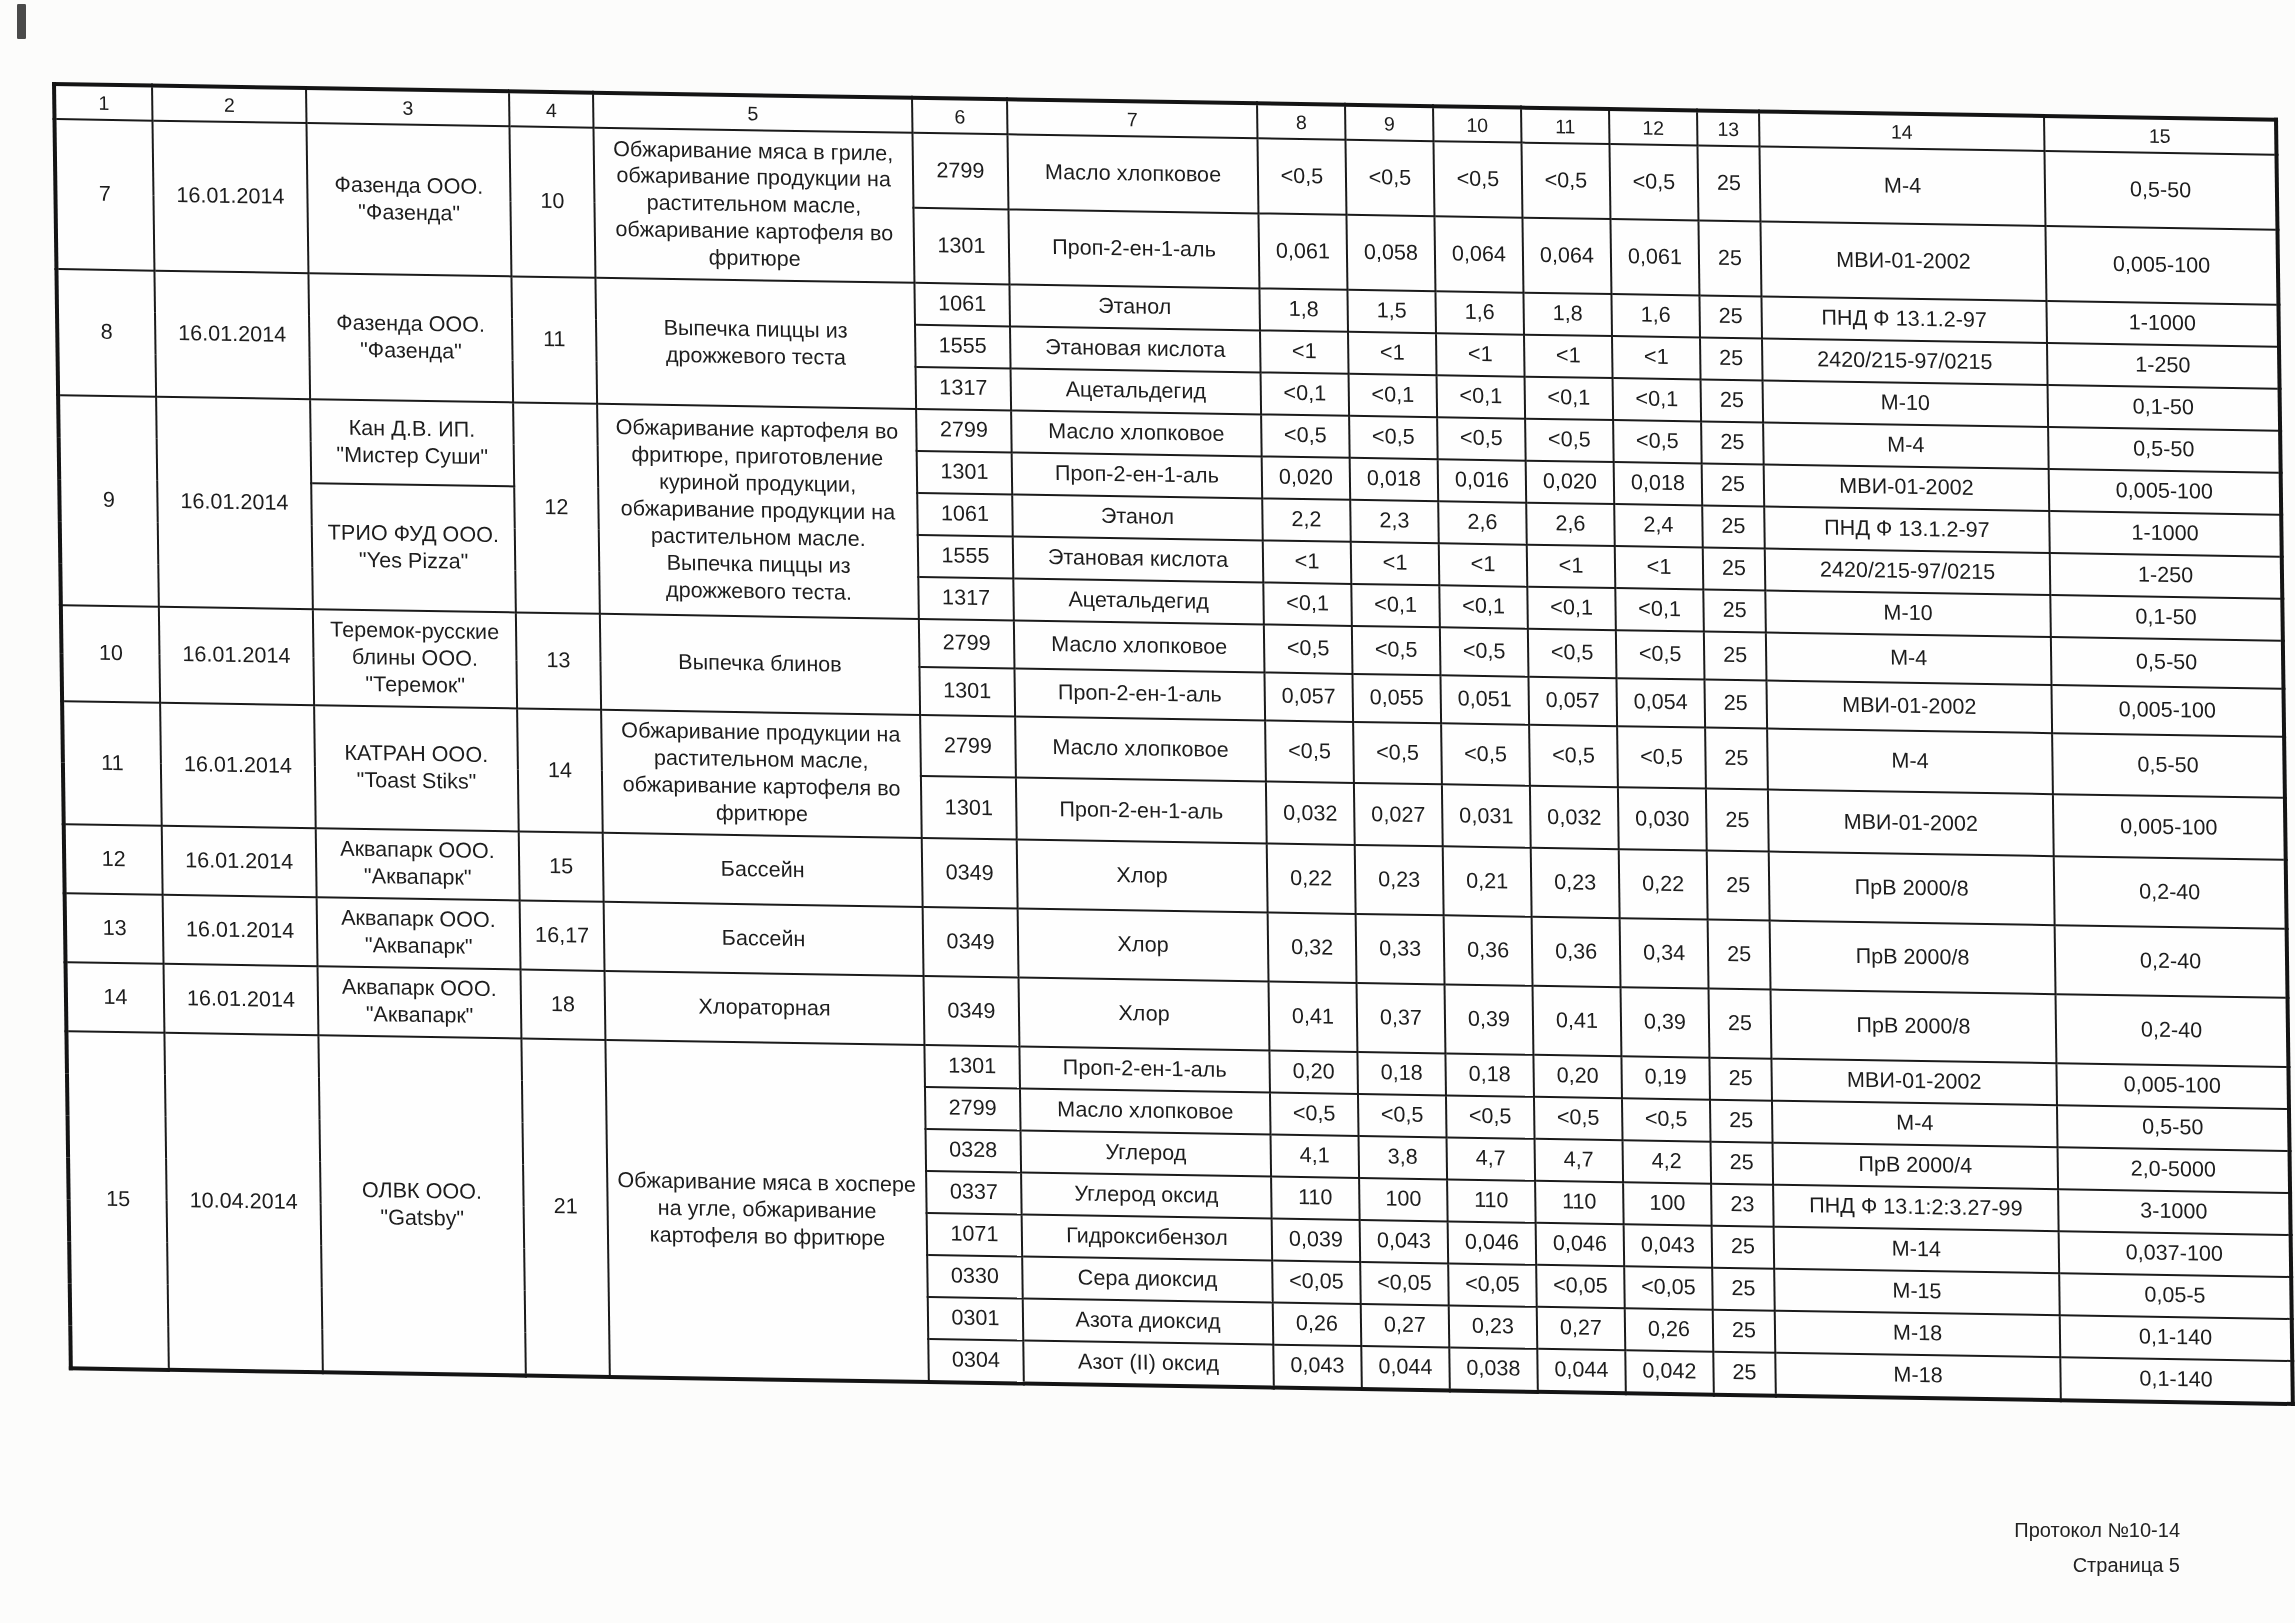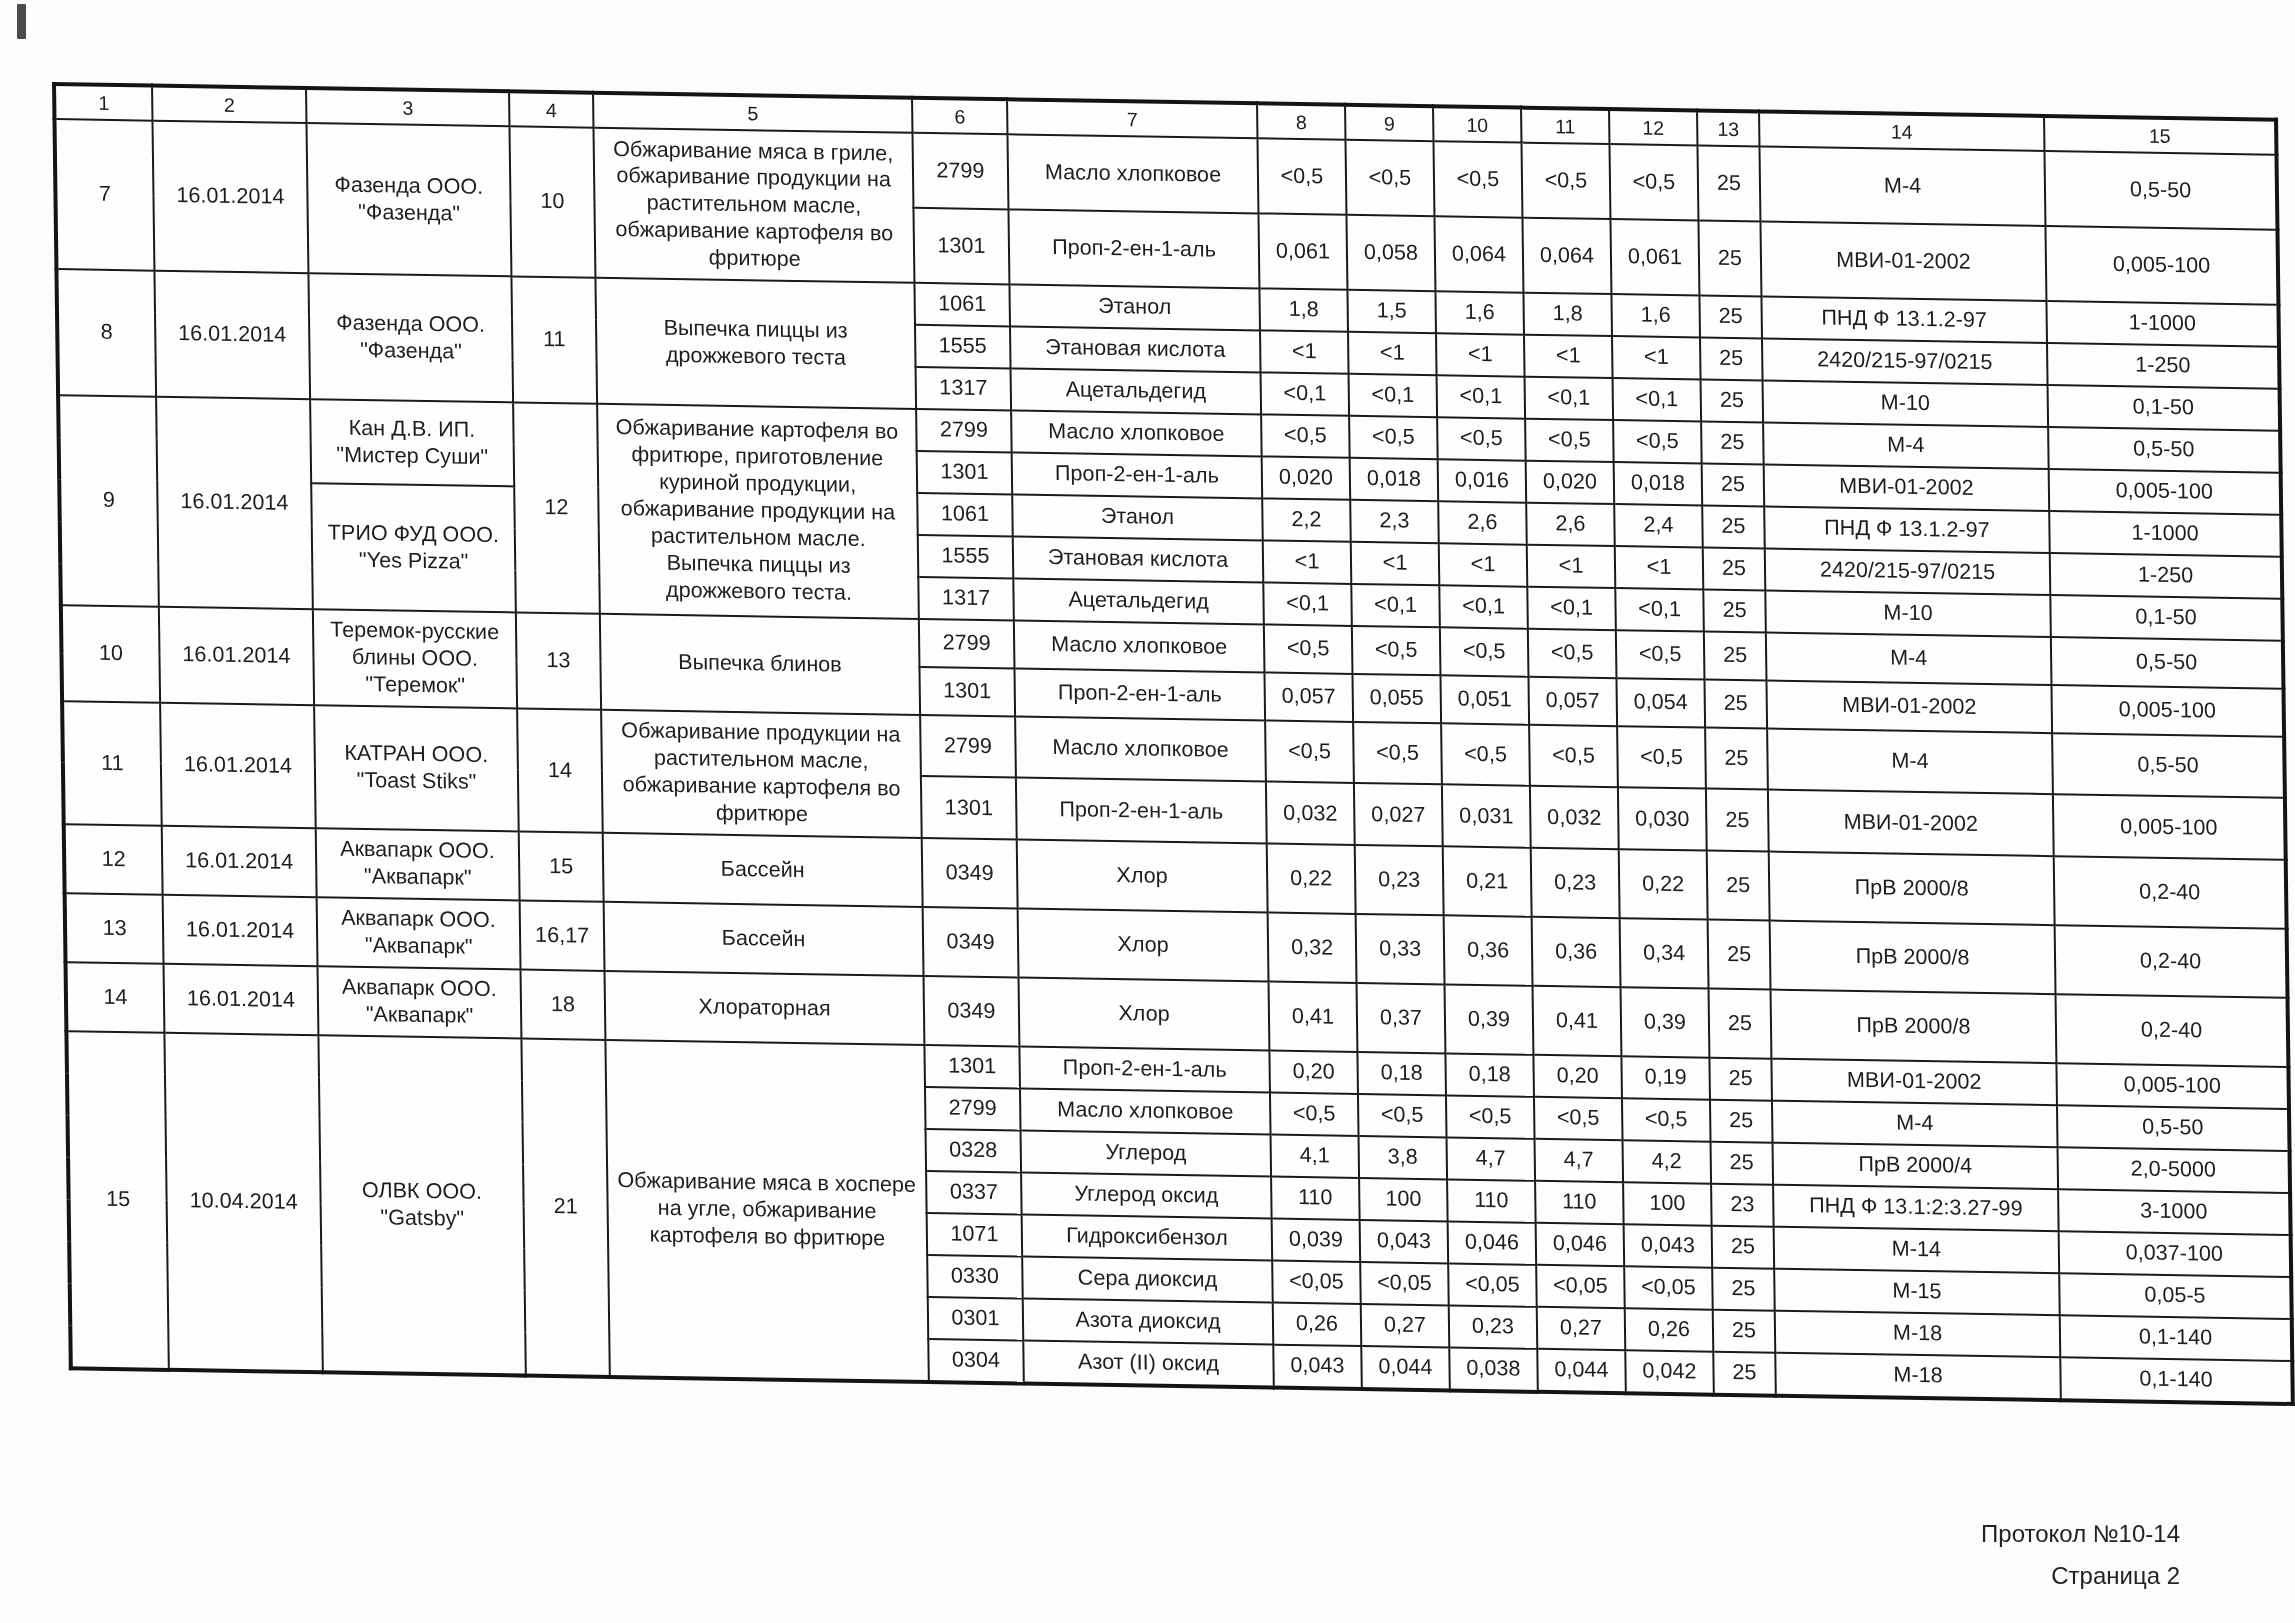--- a/index.html
+++ b/index.html
@@ -33,21 +33,21 @@
   }
   .doc-table th { height:35px; font-size:19.6px; }
   .doc-table td { font-size:21.6px; padding:6.5px 5.2px; height:42px; line-height:1.25; }
 
   .c-comp { white-space:pre-line; padding:6.5px 6.5px; }
   .c-proc { padding:6.5px 10.5px; }
   .c-method { padding:6.5px 2.6px; }
 
   .footer {
     position:absolute; right:115px; top:1513px;
-    text-align:right; font-size:24px; line-height:1.75; color:#222;
+    text-align:right; font-size:20px; line-height:1.75; color:#222;
   }
 </style>
 </head>
 <body>
 
 <div class="page">
 
   <div class="scan-artifact"></div>
 
   <table class="doc-table">
@@ -442,17 +442,17 @@
           <td class="c-val">0,042</td>
           <td class="c-vol">25</td>
           <td class="c-method">М-18</td>
           <td class="c-range">0,1-140</td>
         </tr>
       </tbody>
   </table>
 
   <div class="footer">
     <div>Протокол №10-14</div>
-    <div>Страница 2</div>
+    <div>Страница 5</div>
   </div>
 
 </div>
 
 
 </body></html>

